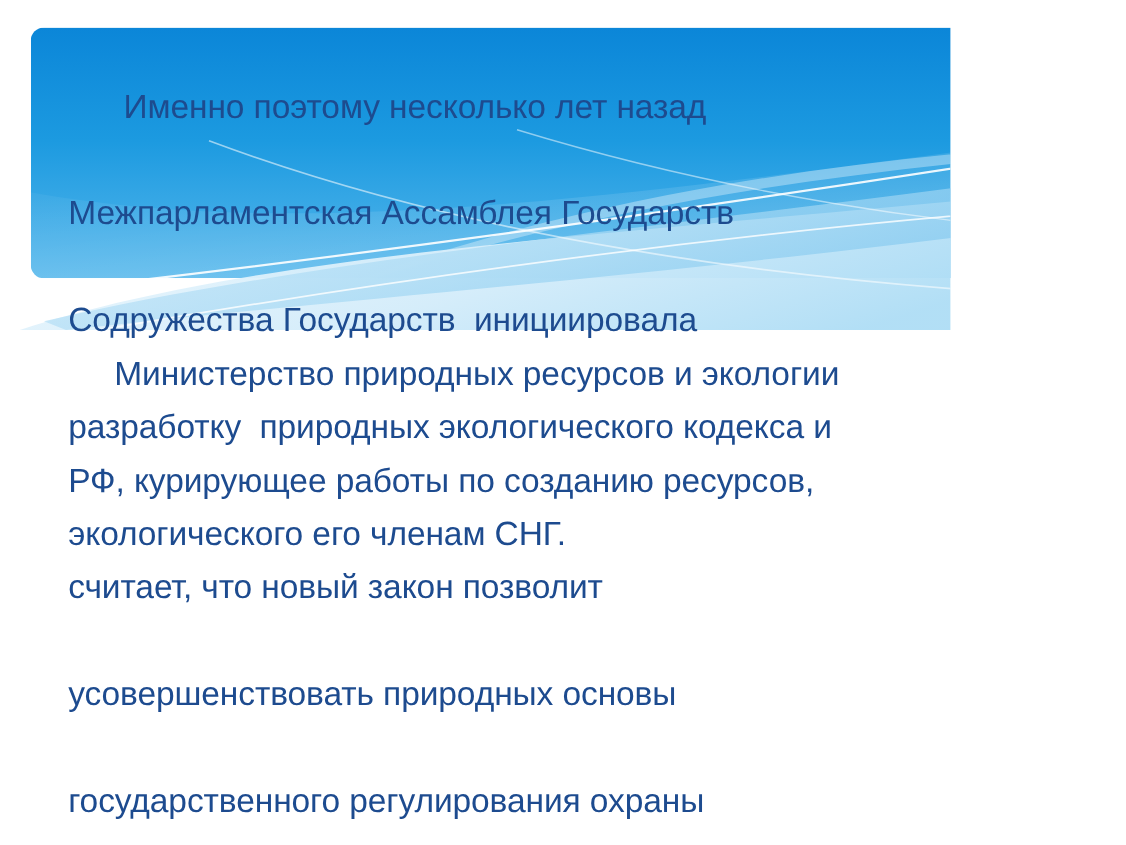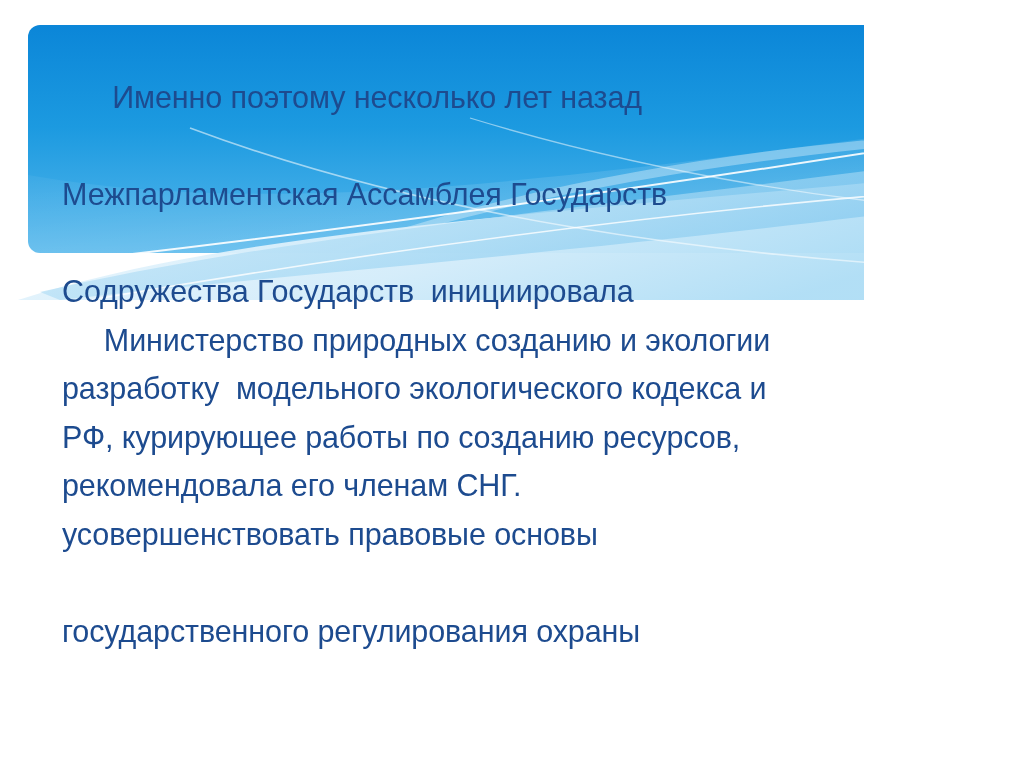--- a/index.html
+++ b/index.html
@@ -127,28 +127,29 @@
       </g>
     </svg>
   </div>
 
   <div id="text-layer">
 
     <div class="para" id="para-1">
       <span class="ln">      Именно поэтому несколько лет назад</span>
       <span class="ln">Межпарламентская Ассамблея Государств</span>
       <span class="ln">Содружества Государств  инициировала</span>
-      <span class="ln">разработку  модельного экологического кодекса и</span>
-      <span class="ln">рекомендовала его членам СНГ.</span>
+      <span class="ln">разработку  природных экологического кодекса и</span>
+      <span class="ln">экологического его членам СНГ.</span>
     </div>
 
     <div class="para" id="para-2">
-      <span class="ln">     Министерство природных созданию и экологии</span>
+      <span class="ln">     Министерство природных ресурсов и экологии</span>
       <span class="ln">РФ, курирующее работы по созданию ресурсов,</span>
-      <span class="ln">усовершенствовать правовые основы</span>
+      <span class="ln">считает, что новый закон позволит</span>
+      <span class="ln">усовершенствовать природных основы</span>
       <span class="ln">государственного регулирования охраны</span>
       
       
       
       
     </div>
 
   </div>
 </div>
 

